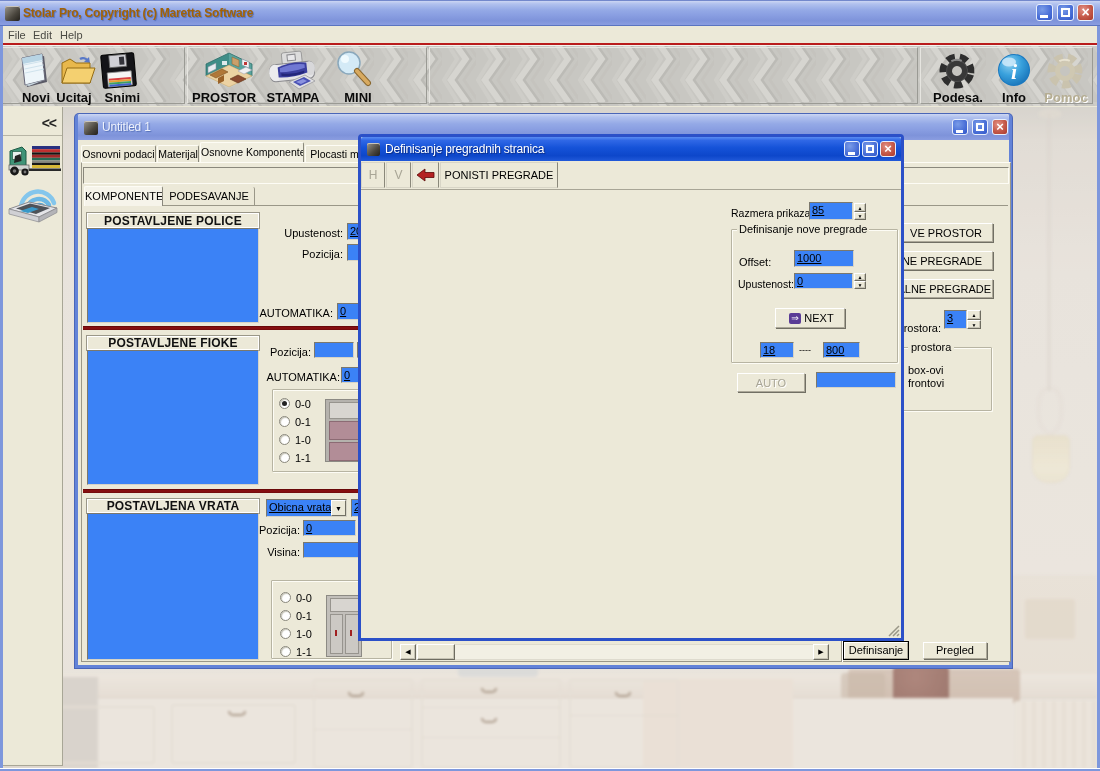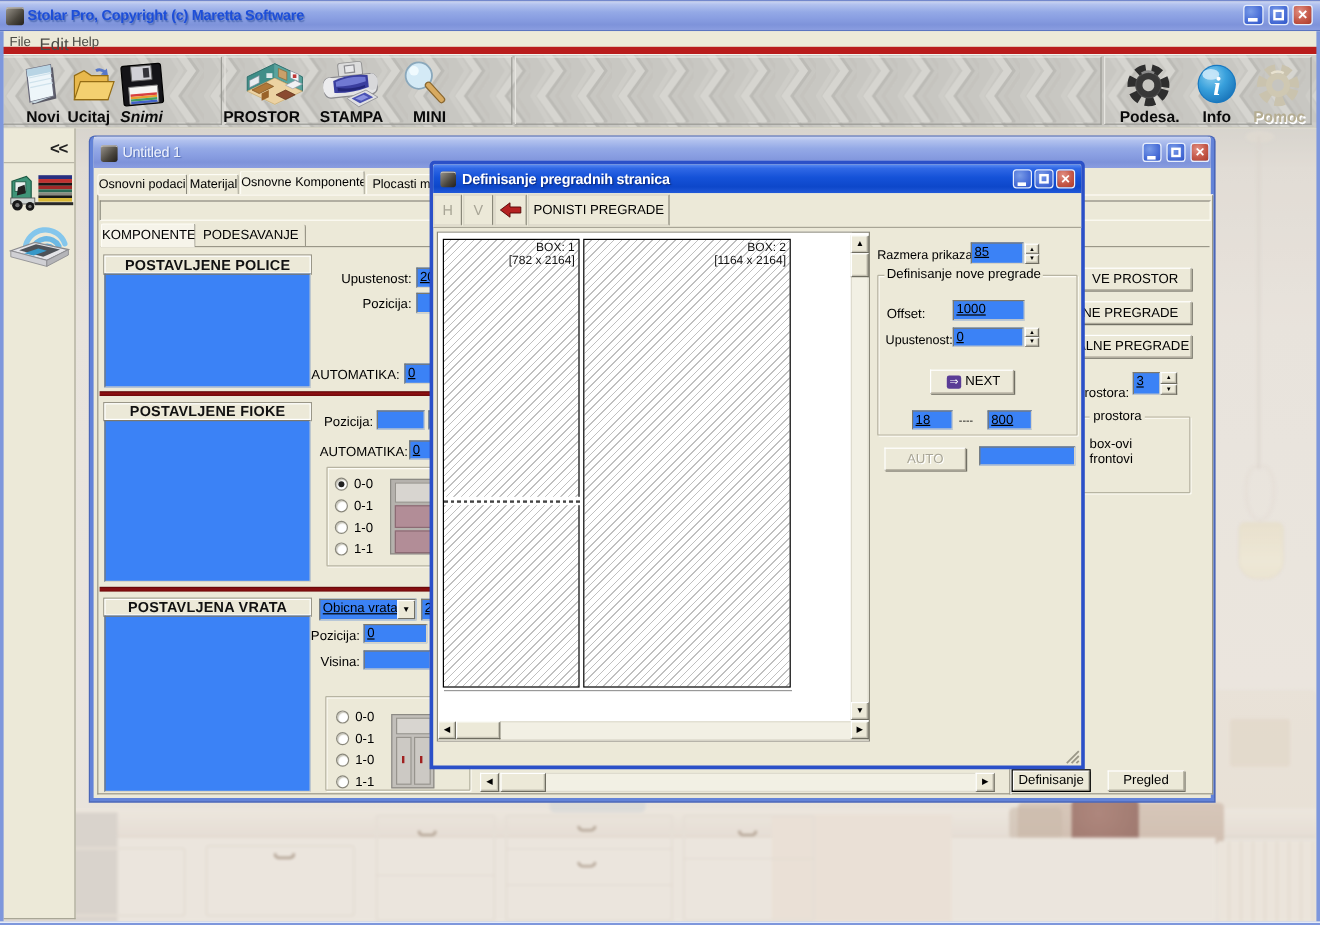--- a/index.html
+++ b/index.html
@@ -28,32 +28,32 @@
   .tab{position:absolute;background:#ece9d8;border:1px solid #8a887c;border-bottom:none;
     border-top-color:#fdfcf5;border-left-color:#fdfcf5;border-radius:2px 2px 0 0;
     font-size:10.5px;color:#000;text-align:center;white-space:nowrap;overflow:hidden;}
 </style>
 </head>
 <body>
 <div id="screen">
 
   <div class="abs tb-grad" style="left:0;top:0;width:1100px;height:26px;border-bottom:1px solid #5a74c0;border-top:1px solid #7388cc;"></div>
   <div class="abs" style="left:5px;top:6px;width:15px;height:15px;background:linear-gradient(135deg,#9a958c,#4a463e 60%,#23201b);border-radius:2px;box-shadow:inset 0 1px 0 #c9c4ba;"></div>
-  <div class="abs" style="left:23px;top:6px;font-size:12px;font-weight:bold;letter-spacing:-0.2px;color:#1d4ed8;text-shadow:1px 1px 1px #5570b8;">Stolar Pro, Copyright (c) Maretta Software</div>
+  <div class="abs" style="left:23px;top:6px;font-size:12px;font-weight:bold;letter-spacing:-0.2px;color:#a16207;text-shadow:1px 1px 1px #5570b8;">Stolar Pro, Copyright (c) Maretta Software</div>
   <div class="xpbtn" style="left:1036px;top:4px;">
       <div class="abs" style="left:3px;top:10px;width:8px;height:3px;background:#fff;"></div>
     </div>
   <div class="xpbtn" style="left:1057px;top:4px;">
       <div class="abs" style="left:3px;top:3px;width:9px;height:9px;border:2px solid #fff;"></div>
     </div>
   <div class="xpbtn red" style="left:1077px;top:4px;font-size:14px;font-weight:bold;line-height:15px;text-align:center;">×</div>
 
-  <div class="abs" style="left:0;top:26px;width:1100px;height:19px;background:#ece9d8;border-bottom:6px solid #b91c1c;">
+  <div class="abs" style="left:0;top:26px;width:1100px;height:19px;background:#ece9d8;border-bottom:2px solid #b91c1c;">
     <span style="position:absolute;left:8px;top:3px;font-size:11px;color:#4a4a44;">File</span>
-    <span style="position:absolute;left:33px;top:3px;font-size:14px;color:#4a4a44;">Edit</span>
+    <span style="position:absolute;left:33px;top:3px;font-size:11px;color:#4a4a44;">Edit</span>
     <span style="position:absolute;left:60px;top:3px;font-size:11px;color:#4a4a44;">Help</span>
   </div>
 
   <div class="abs" id="toolbar" style="left:0;top:45px;width:1100px;height:61px;background:#c6c5c0;border-top:1px solid #f4f3ee;border-bottom:1px solid #8a8a84;">
     <svg class="abs" style="left:0;top:0;" width="1100" height="60">
       <defs>
         <pattern id="chev" width="34" height="56" patternUnits="userSpaceOnUse">
           <rect width="38" height="60" fill="#c8c7c2"></rect>
           <path d="M10 -8 L25 13 L10 34 L25 55 L10 76" stroke="#d6d5d0" stroke-width="8" fill="none"></path>
           <path d="M14 -8 L29 13 L14 34 L29 55 L14 76" stroke="#bcbbb6" stroke-width="2.5" fill="none"></path>
@@ -93,39 +93,39 @@
           <rect x="4" y="4" width="33" height="33" rx="2" fill="#141418" stroke="#000" stroke-width="1"></rect>
           <rect x="12" y="5" width="17" height="12" fill="#d0d0d6" stroke="#666" stroke-width="0.8"></rect>
           <rect x="22" y="7" width="5" height="8" fill="#33333a"></rect>
           <rect x="9" y="22" width="24" height="14" fill="#f6f6f4" stroke="#888" stroke-width="0.8"></rect>
           <rect x="10" y="28" width="22" height="2" fill="#d84040"></rect>
           <rect x="10" y="30" width="22" height="2" fill="#e8a030"></rect>
           <rect x="10" y="32" width="22" height="2" fill="#40a060"></rect>
           <rect x="10" y="34" width="22" height="2" fill="#4060c8"></rect>
         </g>
       </svg>
-      <div class="abs" style="left:96px;top:44px;width:44px;text-align:center;font-style:italic;">Snimi</div>
+      <div class="abs" style="left:96px;top:44px;width:44px;text-align:right;">Snimi</div>
 
       <svg class="abs" style="left:202px;top:5px;" width="54" height="38">
         <polygon points="27,1 51,13 51,25 27,37 3,25 3,13" fill="#cfe4e2" opacity="0.5"></polygon>
         <polygon points="4,13 27,2 27,14 4,25" fill="#3f8e88"></polygon>
         <polygon points="27,2 50,13 50,25 27,14" fill="#58a49e"></polygon>
         <polygon points="4,25 4,13 27,2 50,13 50,25 27,14" fill="none" stroke="#2e6a66" stroke-width="0.8"></polygon>
         <polygon points="4,25 27,14 50,25 27,36" fill="#ecd2a2" stroke="#c8a870" stroke-width="0.6"></polygon>
         <polygon points="6,16 14,12 14,18 6,22" fill="#e8ecf0" stroke="#889" stroke-width="0.5"></polygon>
         <polygon points="40,8 47,11 47,17 40,14" fill="#f2f4f6" stroke="#889" stroke-width="0.5"></polygon>
         <rect x="42" y="11" width="3" height="3" fill="#c03838"></rect>
         <polygon points="30,6 37,9 37,16 30,13" fill="#caa06a" stroke="#8a6a3a" stroke-width="0.6"></polygon>
         <polygon points="8,24 20,18 26,21 14,27" fill="#b07838" stroke="#7a5020" stroke-width="0.6"></polygon>
         <polygon points="16,27 22,24 22,30 16,33" fill="#9a6228"></polygon>
         <polygon points="28,28 36,24 44,28 36,32" fill="#8a4a30" stroke="#5e3018" stroke-width="0.6"></polygon>
         <polygon points="36,20 44,16 50,19 42,23" fill="#f0f0f2" stroke="#99a" stroke-width="0.5"></polygon>
         <rect x="20" y="10" width="5" height="4" fill="#f0f4f6" opacity="0.9"></rect>
       </svg>
-      <div class="abs" style="left:180px;top:44px;width:70px;text-align:right;">PROSTOR</div>
+      <div class="abs" style="left:192px;top:44px;width:70px;text-align:left;">PROSTOR</div>
 
       <svg class="abs" style="left:267px;top:4px;" width="50" height="42">
         <g transform="rotate(-6 25 20)">
           <rect x="16" y="2" width="20" height="12" rx="2" fill="#dcdcdc" stroke="#909090" stroke-width="0.8"></rect>
           <rect x="21" y="4" width="9" height="7" fill="#8a8a8e"></rect>
           <rect x="22" y="5" width="7" height="5" fill="#e8e8ea"></rect>
           <rect x="3" y="13" width="44" height="17" rx="5" fill="#e4e4e6" stroke="#8a8a8e" stroke-width="1"></rect>
           <ellipse cx="8" cy="21" rx="6" ry="8" fill="#ececee"></ellipse>
           <ellipse cx="43" cy="20" rx="5" ry="7" fill="#d8d8da"></ellipse>
           <path d="M11 16 Q25 11 40 14 L40 24 Q25 28 11 26 Z" fill="#3a3e9e"></path>
@@ -389,64 +389,40 @@
     <div class="abs" style="left:763px;top:527px;width:2px;height:21px;background:#9a9788;border-right:1px solid #fff;"></div>
     <div class="abs btn3d" style="left:766px;top:528px;width:64px;height:17px;line-height:15px;outline:1px solid #000;">Definisanje</div>
     <div class="abs btn3d" style="left:845px;top:528px;width:64px;height:17px;line-height:15px;">Pregled</div>
   </div>
 
   <div class="abs" id="dialog" style="left:358px;top:134px;width:546px;height:507px;
        background:#ece9d8;border:3px solid #2b50c8;border-radius:4px 4px 0 0;z-index:10;">
 
     <div class="abs" style="left:0;top:0;width:540px;height:24px;border-radius:2px 2px 0 0;background:linear-gradient(180deg,#5a8cf2 0%,#3068e6 14%,#1552d8 45%,#0d47ca 78%,#2159d9 100%);"></div>
     <div class="abs" style="left:6px;top:6px;width:13px;height:13px;background:linear-gradient(135deg,#9a958c,#4a463e 60%,#23201b);border-radius:2px;box-shadow:inset 0 1px 0 #c9c4ba;"></div>
-    <div class="abs" style="left:24px;top:5px;font-size:12px;font-weight:bold;letter-spacing:-0.2px;color:#fff;text-shadow:1px 1px 1px #0a2a80;">Definisanje pregradnih stranica</div>
+    <div class="abs" style="left:24px;top:5px;font-size:12px;font-weight:normal;letter-spacing:-0.2px;color:#fff;text-shadow:1px 1px 1px #0a2a80;">Definisanje pregradnih stranica</div>
     <div class="xpbtn" style="left:483px;top:4px;width:16px;height:16px;">
         <div class="abs" style="left:3px;top:10px;width:7px;height:3px;background:#fff;"></div>
       </div>
     <div class="xpbtn" style="left:501px;top:4px;width:16px;height:16px;">
         <div class="abs" style="left:3px;top:3px;width:8px;height:8px;border:2px solid #fff;"></div>
       </div>
     <div class="xpbtn red" style="left:519px;top:4px;width:16px;height:16px;font-size:13px;font-weight:bold;line-height:14px;text-align:center;">×</div>
 
     <div class="abs" style="left:0;top:24px;width:540px;height:29px;background:#ece9d8;border-bottom:1px solid #a8a596;">
       <div class="abs" style="left:0;top:1px;width:24px;height:26px;border:1px solid #d8d5c6;border-right-color:#8a887a;text-align:center;line-height:25px;font-size:12px;color:#a8a596;">H</div>
       <div class="abs" style="left:25px;top:1px;width:25px;height:26px;border:1px solid #d8d5c6;border-right-color:#8a887a;text-align:center;line-height:25px;font-size:12px;color:#a8a596;">V</div>
       <div class="abs" style="left:51px;top:1px;width:27px;height:26px;border:1px solid #d8d5c6;border-right-color:#8a887a;">
         <svg width="25" height="24" style="position:absolute;left:0;top:0;">
             <path d="M4 12 L12 6 L12 9.5 L21 9.5 L21 14.5 L12 14.5 L12 18 Z" fill="#b42222" stroke="#5a0808" stroke-width="0.8"></path>
           </svg>
       </div>
       <div class="abs" style="left:79px;top:1px;width:118px;height:26px;border:1px solid #d8d5c6;border-right-color:#8a887a;text-align:center;line-height:25px;font-size:11px;color:#000;">PONISTI PREGRADE</div>
     </div>
 
-    <div class="abs" style="left:3px;top:56px;width:361px;height:425px;border:1px solid #8a887a;background:#fff;">
-
-      <div class="abs" style="left:0;top:0;width:345px;height:404px;background:#fff;overflow:hidden;">
-        <div class="abs" style="left:4px;top:5px;width:114px;height:374px;border:1px solid #000;
-             background:repeating-linear-gradient(135deg,#fff 0px,#fff 3.6px,#c0c0c0 3.6px,#c0c0c0 4.5px);"></div>
-        <div class="abs" style="left:121px;top:5px;width:173px;height:374px;border:1px solid #000;
-             background:repeating-linear-gradient(135deg,#fff 0px,#fff 3.6px,#c0c0c0 3.6px,#c0c0c0 4.5px);"></div>
-        <div class="abs" style="left:5px;top:220px;width:114px;height:7px;background:#fff;"></div>
-        <div class="abs" style="left:5px;top:223px;width:114px;height:2px;background:repeating-linear-gradient(90deg,#444 0 3px,transparent 3px 5.5px);"></div>
-        <div class="abs" style="left:48px;top:7px;width:66px;height:22px;font-size:10px;color:#111;text-align:right;line-height:11px;text-shadow:0 0 2px #fff,0 0 2px #fff,0 0 3px #fff;">BOX: 1<br>[782 x 2164]</div>
-        <div class="abs" style="left:216px;top:7px;width:74px;height:22px;font-size:10px;color:#111;text-align:right;line-height:11px;text-shadow:0 0 2px #fff,0 0 2px #fff,0 0 3px #fff;">BOX: 2<br>[1164 x 2164]</div>
-        <div class="abs" style="left:5px;top:381px;width:290px;height:1px;background:#999;"></div>
-      </div>
-
-      <div class="abs scrltrack" style="left:344px;top:2px;width:15px;height:404px;"></div>
-      <div class="scrlbtn" style="left:344px;top:2px;width:15px;height:15px;line-height:13px;">▲</div>
-      <div class="scrlbtn" style="left:344px;top:17px;width:15px;height:20px;"></div>
-      <div class="scrlbtn" style="left:344px;top:391px;width:15px;height:15px;line-height:13px;">▼</div>
-
-      <div class="abs scrltrack" style="left:0;top:407px;width:359px;height:16px;"></div>
-      <div class="scrlbtn" style="left:0;top:407px;width:15px;height:15px;line-height:13px;">◀</div>
-      <div class="scrlbtn" style="left:15px;top:407px;width:37px;height:15px;"></div>
-      <div class="scrlbtn" style="left:344px;top:407px;width:15px;height:15px;line-height:13px;">▶</div>
-    </div>
 
     <div class="lbl abs" style="left:370px;top:70px;font-size:10.5px;">Razmera prikaza:</div>
     <div class="abs field" style="left:448px;top:65px;width:44px;height:18px;">85</div>
     <div class="abs" style="left:493px;top:66px;width:12px;height:17px;">
       <div class="scrlbtn" style="left:0;top:0;width:12px;height:9px;font-size:5px;line-height:8px;">▲</div>
       <div class="scrlbtn" style="left:0;top:9px;width:12px;height:8px;font-size:5px;line-height:7px;">▼</div>
     </div>
     <div class="abs grpbox" style="left:370px;top:92px;width:167px;height:134px;"></div>
     <div class="lbl abs" style="left:376px;top:86px;background:#ece9d8;padding:0 2px;">Definisanje nove pregrade</div>
     <div class="lbl abs" style="left:378px;top:119px;">Offset:</div>

